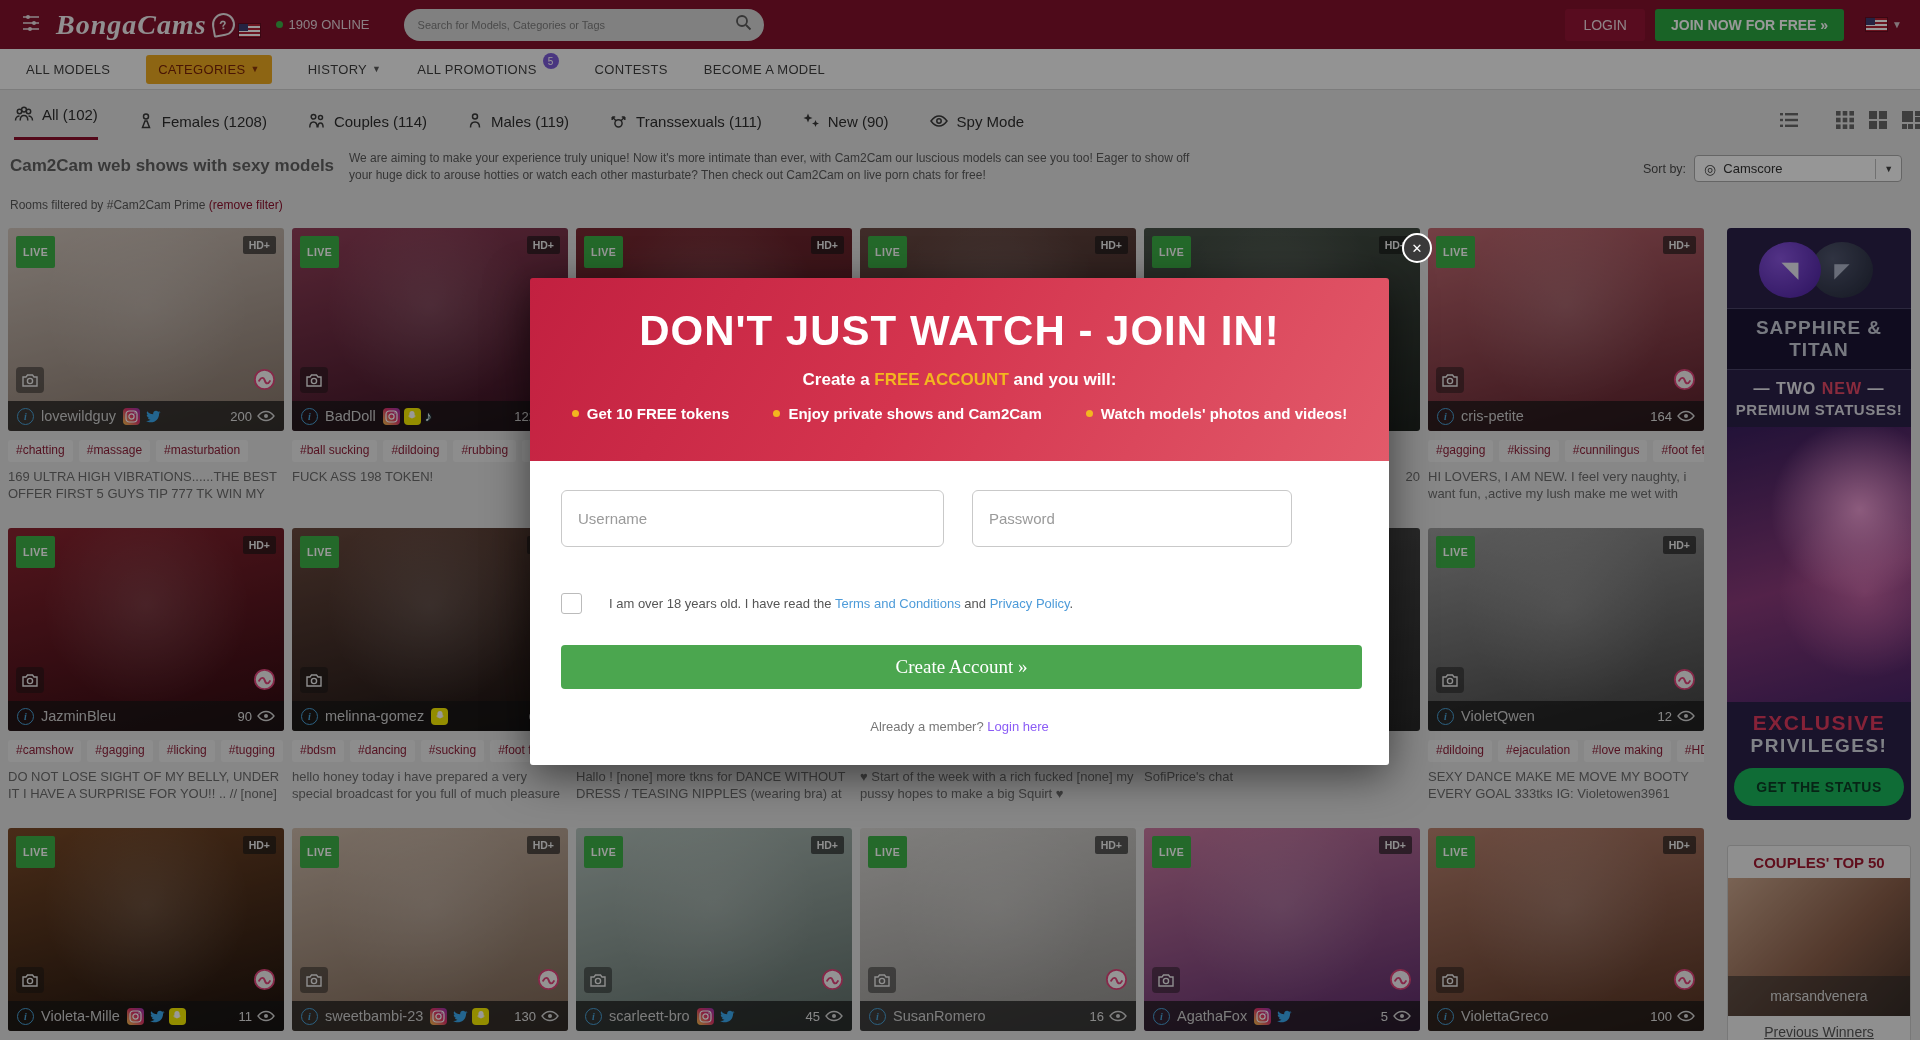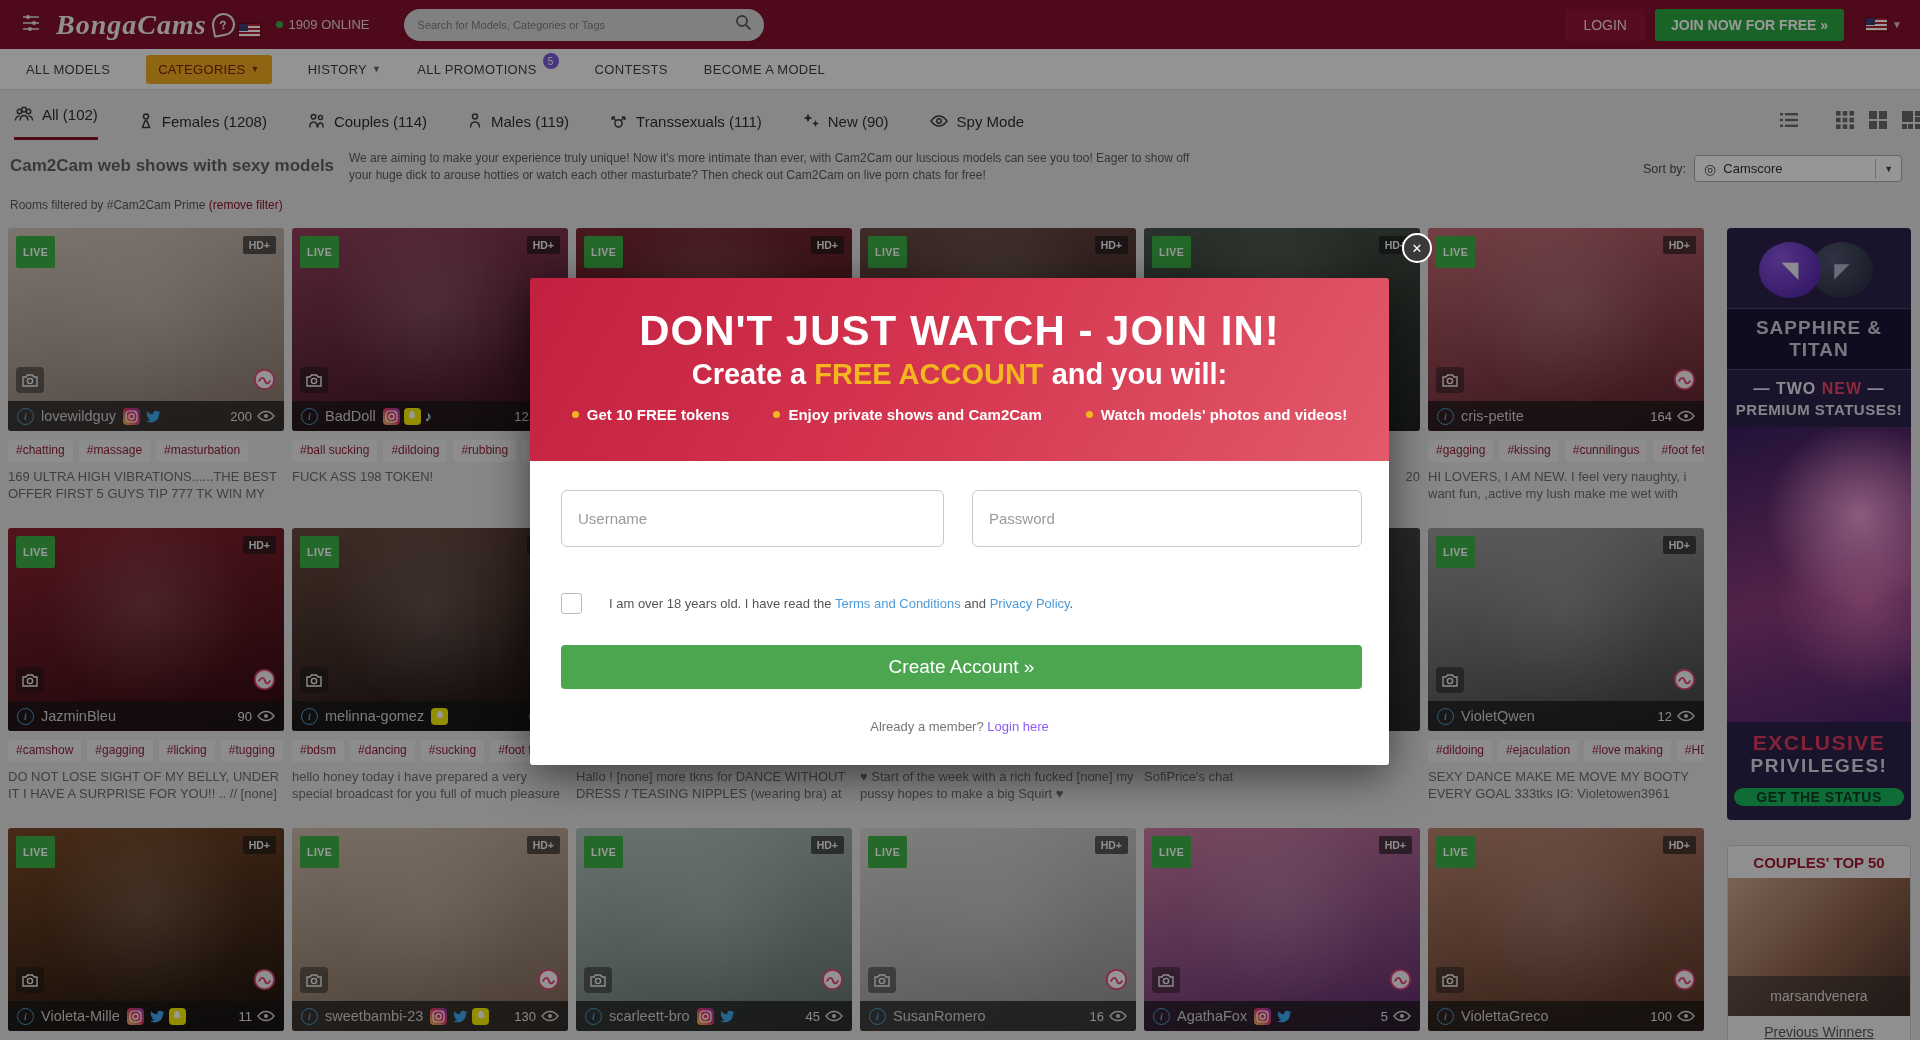--- a/index.html
+++ b/index.html
@@ -102,53 +102,53 @@
   .ad-line1{margin-top:10px;font-size:16px;font-weight:bold;color:#e8e8ee;letter-spacing:1px}
   .ad-new{color:#e54866}
   .ad-line2{font-size:15px;font-weight:bold;color:#dcdce4;margin-top:3px;letter-spacing:.5px}
   .ad-img{width:100%;flex:1;margin-top:9px;background:
       radial-gradient(circle at 72% 30%,rgba(255,170,225,.85),rgba(255,170,225,0) 38%),
       radial-gradient(circle at 75% 60%,rgba(255,140,200,.5),rgba(255,140,200,0) 40%),
       linear-gradient(165deg,#3a1f5e 0%,#8a3a7a 55%,#4a2468 100%)}
   .ad-excl{font-size:21px;font-weight:bold;color:#e03a5e;margin-top:9px;letter-spacing:1.5px}
   .ad-priv{font-size:19px;font-weight:bold;color:#d6d9e2;letter-spacing:1.5px}
   .ad-btn{margin:11px 0 14px;background:#19b45a;color:#0d3d26;font-weight:bold;font-size:14px;
-      padding:1px 22px;border-radius:20px;border:0;cursor:pointer;letter-spacing:.5px}
+      padding:11px 22px;border-radius:20px;border:0;cursor:pointer;letter-spacing:.5px}
   .top50{margin-top:25px;background:#efefef;border:1px solid #c9c9c9;border-radius:3px;overflow:hidden;height:210px}
   .top50-title{text-align:center;color:#a01830;font-weight:bold;font-size:15px;padding:8px 0 7px}
   .top50-img{height:138px;position:relative;background:linear-gradient(135deg,#caa58c 0%,#8a5f4a 55%,#4a3328 100%);cursor:pointer}
   .top50-cap{position:absolute;bottom:0;left:0;right:0;background:rgba(40,40,40,.55);color:#dcdcdc;
       text-align:center;font-size:14px;padding:12px 0}
   .top50-link{display:block;text-align:center;padding:8px 0;font-size:14px;color:#555;text-decoration:underline;cursor:pointer}
 
   
   .dim{position:fixed;inset:0;background:rgba(0,0,0,.40);z-index:20}
   .modal{position:absolute;left:530px;top:278px;width:859px;height:487px;z-index:30;border-radius:3px;
       box-shadow:0 10px 44px rgba(0,0,0,.55)}
   .m-close{position:absolute;left:872px;top:-45px;width:30px;height:30px;border-radius:50%;background:#3a3a3a;
       border:2px solid #fff;color:#fff;font-size:13px;display:flex;align-items:center;justify-content:center;cursor:pointer}
   .modal-top{height:183px;background:linear-gradient(120deg,#c22040 0%,#d4344e 45%,#e25a6a 100%);
       border-radius:3px 3px 0 0;text-align:center;color:#fff}
   .m-title{padding-top:29px;font-size:42px;font-weight:bold;letter-spacing:1px}
-  .m-sub{margin-top:3px;font-size:29px;font-weight:bold}
+  .m-sub{margin-top:15px;font-size:17px;font-weight:bold}
   .m-gold{color:#f3b61f}
   .m-bullets{margin-top:15px;display:flex;justify-content:center;gap:44px;font-size:15px;font-weight:bold}
   .m-b{display:flex;align-items:center;gap:8px}
   .m-dot{width:7px;height:7px;background:#f3b61f;border-radius:50%;flex:none}
   .modal-bottom{height:304px;background:#fff;border-radius:0 0 3px 3px;position:relative}
   .m-input{position:absolute;top:29px;height:57px;border:1.5px solid #c9c9c9;border-radius:6px;font-size:15px;
       color:#333;padding:0 16px;box-sizing:border-box;outline:none;font-family:"Liberation Sans",sans-serif}
   .m-input::placeholder{color:#9a9a9a}
   .m-user{left:31px;width:383px}
-  .m-pass{left:442px;width:390px}
+  .m-pass{left:442px;width:320px}
   .m-agree{position:absolute;left:31px;top:132px;display:flex;align-items:center;gap:27px;font-size:13px;color:#555}
   .m-check{width:19px;height:19px;border:1.5px solid #bbb;border-radius:3px;background:#fff;flex:none;cursor:pointer}
   .m-agree a{color:#4d9bd9;cursor:pointer}
   .m-submit{position:absolute;left:31px;top:184px;width:801px;height:44px;background:#4ba64f;border:0;
-      border-radius:4px;color:#fff;font-size:19px;cursor:pointer;font-family:Liberation Sans, sans-serif}
+      border-radius:4px;color:#fff;font-size:19px;cursor:pointer;font-family:Liberation Serif, serif}
   .m-footer{position:absolute;top:258px;left:0;right:0;text-align:center;font-size:13px;color:#777}
   .m-footer a{color:#8b5cf6;cursor:pointer}
 </style>
 </head>
 <body>
 
 <div class="page">
 
   <header class="header">
     <button class="menu-btn">

